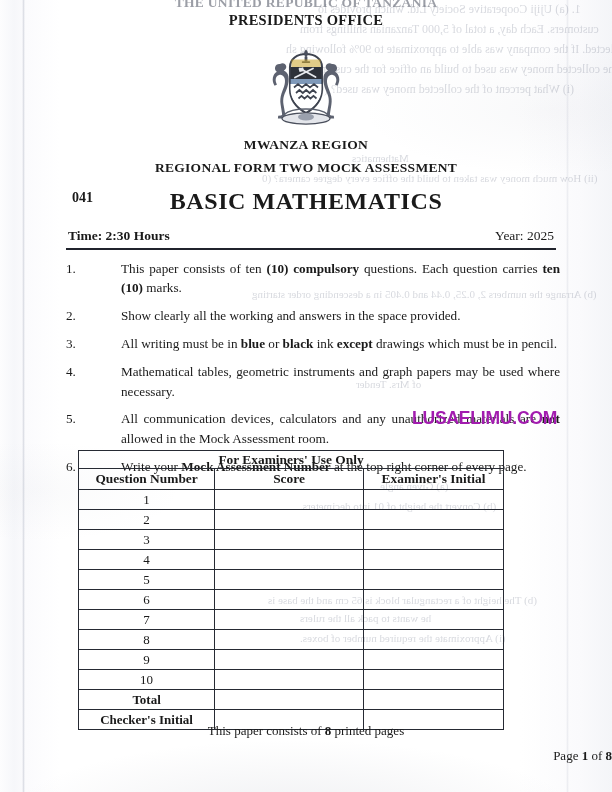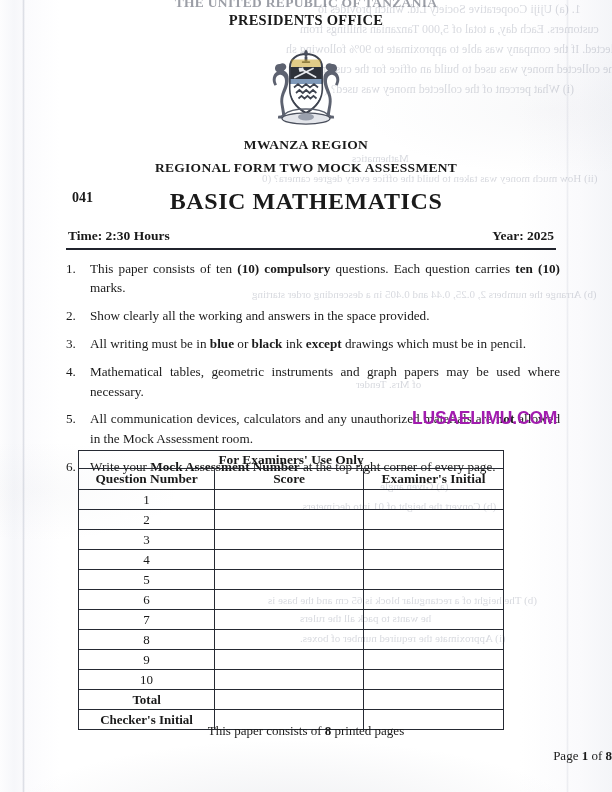--- a/index.html
+++ b/index.html
@@ -108,21 +108,21 @@
     font-size: 24px; font-weight: bold;
     letter-spacing: .6px;
   }
 
   #time {
     position: absolute; top: 228px; left: 68px;
     font-size: 13.5px; font-weight: bold;
   }
   #year {
     position: absolute; top: 228px; right: 58px;
-    font-size: 13.5px; font-weight: bold;
+    font-size: 13.5px; font-weight: normal;
   }
   #rule {
     position: absolute; top: 248px; left: 66px; right: 56px;
     height: 2.4px;
     background: #20232c;
   }
 
   
   #instructions {
     position: absolute;
@@ -134,20 +134,21 @@
     line-height: 1.47;
     margin-bottom: 8.5px;
   }
   .ins-num {
     width: 24px;
     flex: 0 0 24px;
   }
   .ins-txt {
     flex: 1;
     text-align: justify;
+    margin-left: 31px;
   }
   .ins-txt b { font-weight: bold; }
 
   
   #watermark {
     position: absolute;
     top: 408px; left: 412px;
     font-family: "Liberation Sans", sans-serif;
     font-size: 17.5px;
     font-weight: bold;

